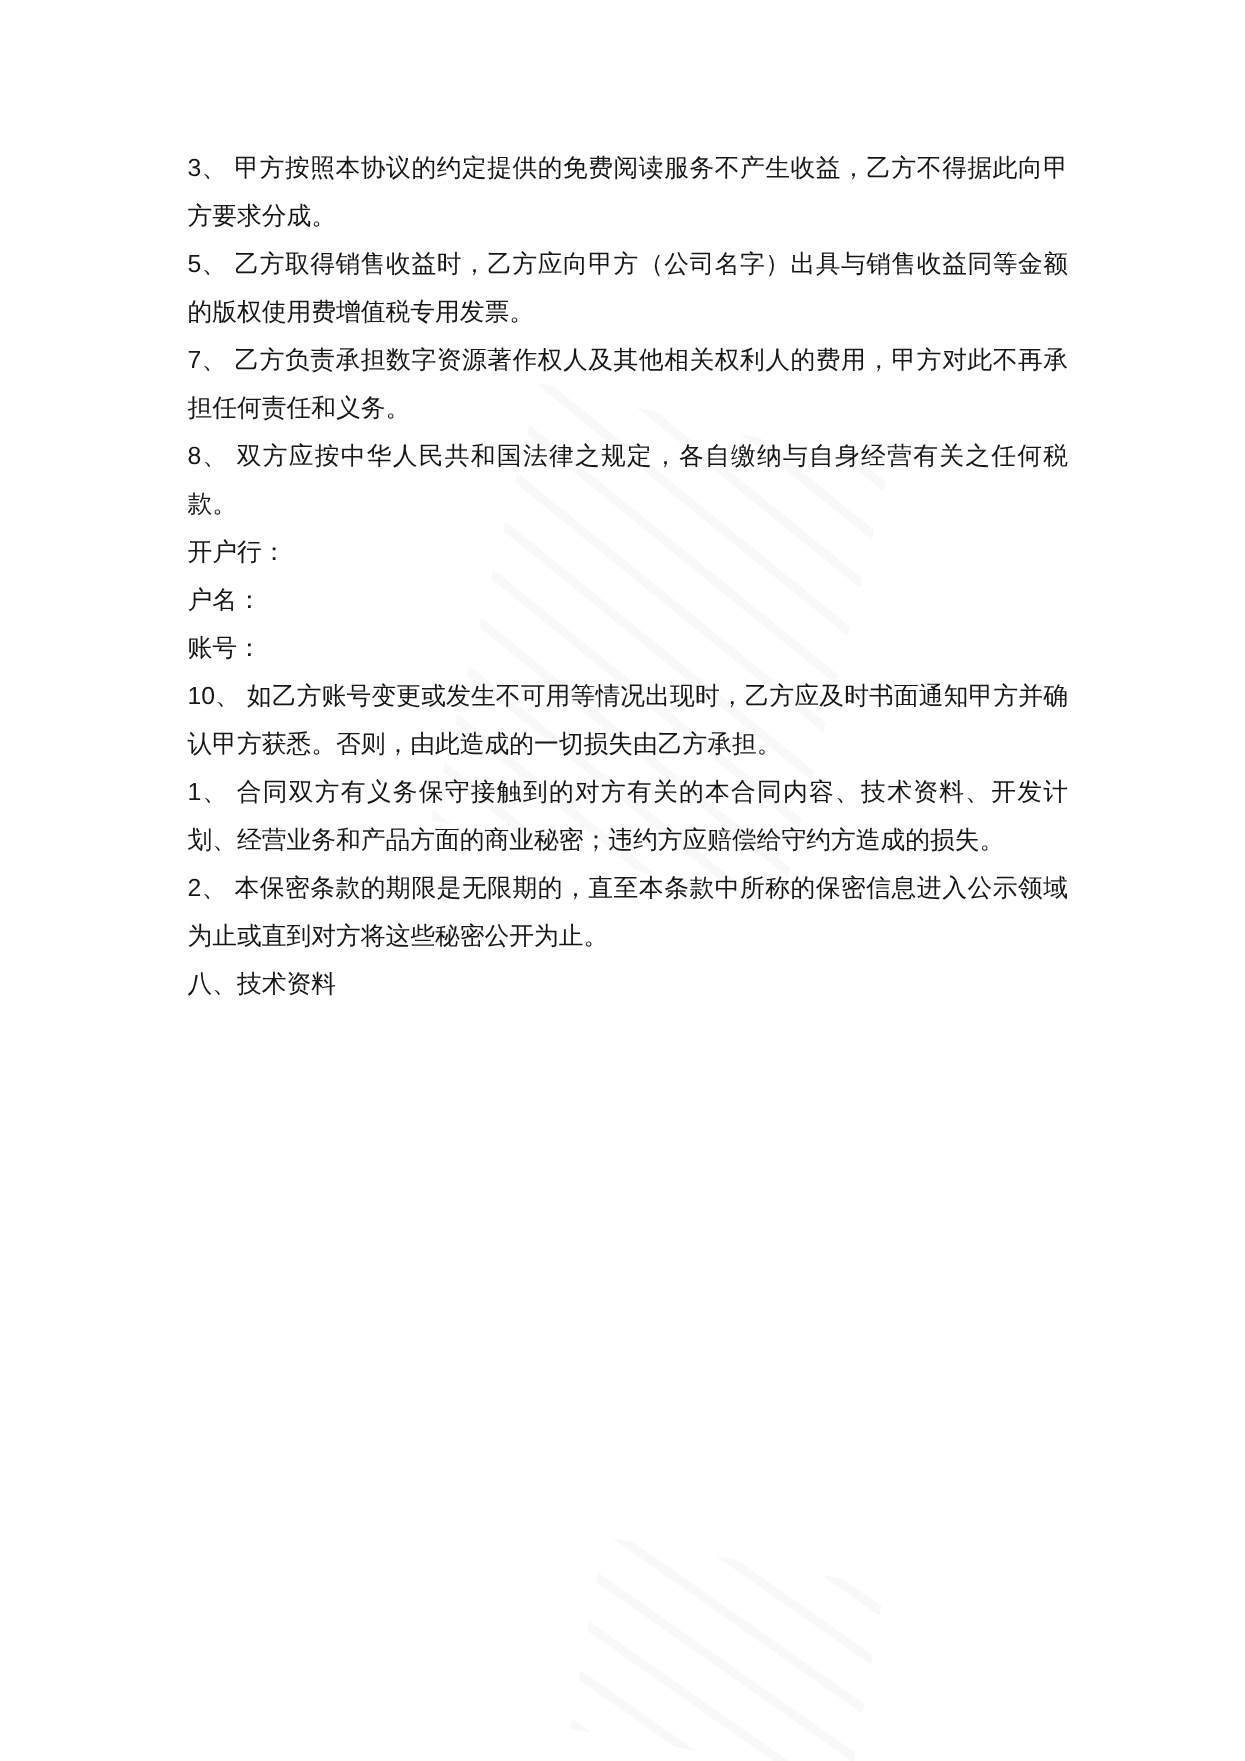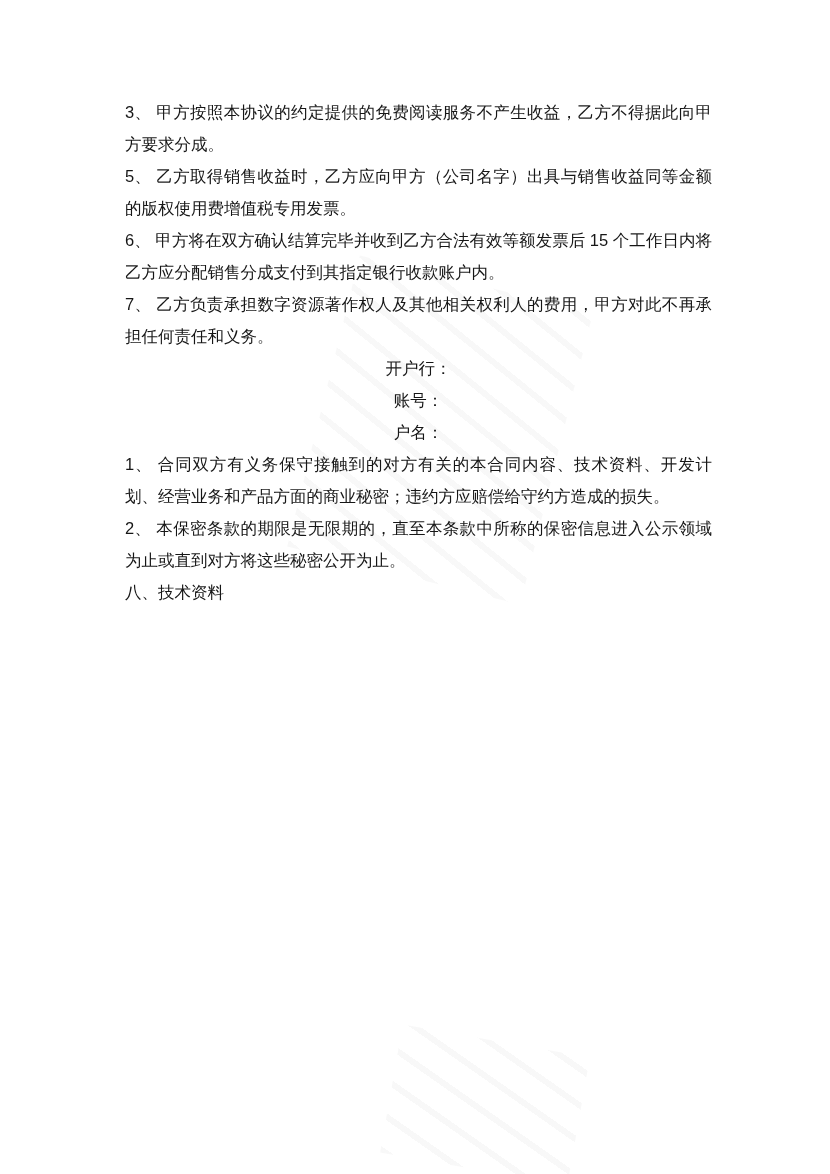--- a/index.html
+++ b/index.html
@@ -18,21 +18,21 @@
     padding: 96px 118px 0 125px;
     color: #161616;
     font-size: 16.5px;
     line-height: 32px;
   }
   .doc-page p { margin: 0; }
   .p-num {
     margin-left: 82px;
     text-align: justify;
   }
-  .p-field { margin-left: 0; text-align: center; }
+  .p-field { margin-left: 0; }
   .p-head { margin-left: 0; }
 
   
   .wm {
     position: absolute;
     pointer-events: none;
     opacity: 0.045;
     background: repeating-linear-gradient(25deg, #666 0 6px, transparent 6px 30px);
     transform: rotate(14deg);
   }
@@ -41,21 +41,22 @@
 </style>
 </head>
 <body>
 
 <div class="wm wm-mid"></div>
 <div class="wm wm-bottom"></div>
 
 <div class="doc-page">
   <p class="p-num">3、 甲方按照本协议的约定提供的免费阅读服务不产生收益，乙方不得据此向甲方要求分成。</p>
   <p class="p-num">5、 乙方取得销售收益时，乙方应向甲方（公司名字）出具与销售收益同等金额的版权使用费增值税专用发票。</p>
-  <p class="p-num">6、 甲方将在双方确认结算完毕并收到乙方合法有效等额发票后 15 个工作日内将乙方应分配销售分成支付到其指定银行收款账户内。</p>
   <p class="p-num">7、 乙方负责承担数字资源著作权人及其他相关权利人的费用，甲方对此不再承担任何责任和义务。</p>
+  <p class="p-num">8、 双方应按中华人民共和国法律之规定，各自缴纳与自身经营有关之任何税款。</p>
   <p class="p-field">开户行：</p>
+  <p class="p-field">户名：</p>
   <p class="p-field">账号：</p>
-  <p class="p-field">户名：</p>
+  <p class="p-num">10、 如乙方账号变更或发生不可用等情况出现时，乙方应及时书面通知甲方并确认甲方获悉。否则，由此造成的一切损失由乙方承担。</p>
   <p class="p-num">1、 合同双方有义务保守接触到的对方有关的本合同内容、技术资料、开发计划、经营业务和产品方面的商业秘密；违约方应赔偿给守约方造成的损失。</p>
   <p class="p-num">2、 本保密条款的期限是无限期的，直至本条款中所称的保密信息进入公示领域为止或直到对方将这些秘密公开为止。</p>
   <p class="p-head">八、技术资料</p>
 </div>
 
 </body></html>

